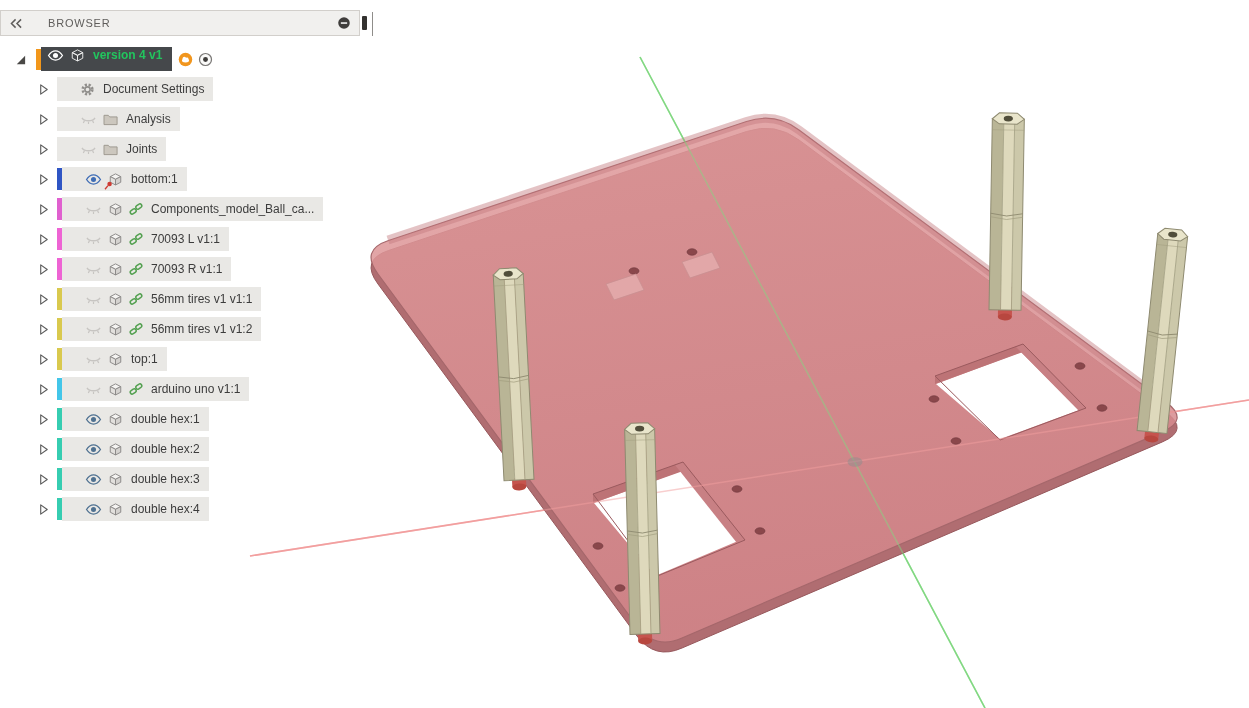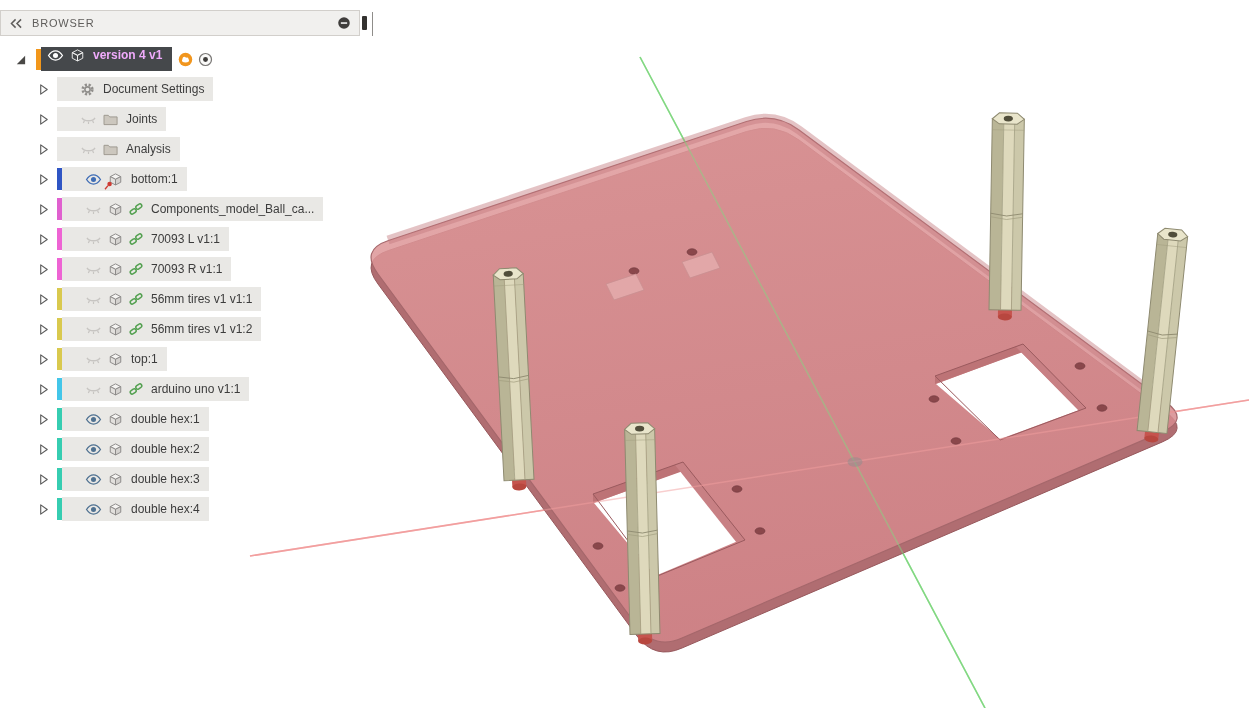--- a/index.html
+++ b/index.html
@@ -4,38 +4,38 @@
 <style>
   *{margin:0;padding:0;box-sizing:border-box}
   html,body{width:1249px;height:708px;overflow:hidden;background:#ffffff;
     font-family:"Liberation Sans",sans-serif;-webkit-font-smoothing:antialiased}
   .stage{position:relative;width:1249px;height:708px;background:#fff}
   .viewport{position:absolute;left:0;top:0}
 
   
   .browser-panel{position:absolute;left:0;top:10px;width:360px;z-index:5}
   .browser-header{height:26px;background:#f1f0ee;border:1px solid #d2cfcb;
-    display:flex;align-items:center;gap:8px;padding:0 8px}
+    display:flex;align-items:center;gap:24px;padding:0 8px}
   .browser-title{font-size:11px;letter-spacing:.8px;color:#5f5d5b}
   .header-spacer{flex:1}
   .panel-handle{position:absolute;left:362px;top:6px;width:5px;height:14px;
     background:#343230;border-radius:1px}
   .panel-divider{position:absolute;left:372px;top:2px;width:1px;height:24px;background:#8f8d8a}
 
   .tree{padding-top:8px}
   .tree-row{height:30px;display:flex;align-items:center;cursor:default}
   .tri{width:14px;height:14px;margin-left:36px;margin-right:7px;display:flex;
     align-items:center;justify-content:center;flex:none}
   .root-row .tri{margin-left:13px;margin-right:0}
   .bar{width:5px;height:22px;flex:none}
   .root-row .bar{margin-left:9px;height:21px}
   .chip{display:flex;align-items:center;gap:6px;background:#e9e8e5;height:24px;
     padding:0 9px 0 23px;font-size:12px;color:#3c3c3c;white-space:nowrap}
   .chip .lbl{margin-left:2px}
-  .chip.dark{background:#45484b;color:#f0abfc;font-weight:bold;padding:0 10px 8px 6px}
+  .chip.dark{background:#45484b;color:#22c55e;font-weight:bold;padding:0 10px 8px 6px}
   .ic{display:flex;align-items:center;position:relative;flex:none}
   .pin{position:absolute;left:-4px;bottom:-3px;display:flex}
   .badges{display:flex;align-items:center;gap:5px;margin-left:6px}
 </style>
 </head>
 <body>
 
 <div class="stage">
 
   <svg class="viewport" width="1249" height="708" viewBox="0 0 1249 708">
@@ -250,42 +250,42 @@
                 <svg width="17" height="13" viewBox="0 0 18 14">
                   <path d="M2 5.2 C4.5 9.4 13.5 9.4 16 5.2" fill="none" stroke="#c7c5c2" stroke-width="1.5"></path>
                   <path d="M4.6 8.5 L3.4 10.7 M9 9.4 L9 11.8 M13.4 8.5 L14.6 10.7" stroke="#c7c5c2" stroke-width="1.3" fill="none"></path>
                 </svg>
               </span>
               <span class="ic">
                 <svg width="15" height="13" viewBox="0 0 16 14">
                   <path d="M1 2.5 h4.6 l1.5 1.7 h8 v8.3 h-14.1 Z" fill="#ccc7be" stroke="#9c968c"></path>
                 </svg>
               </span>
-              <span class="lbl">Joints</span>
+              <span class="lbl">Analysis</span>
             </span>
           </div>
           <div class="tree-row">
             <span class="tri">
               <svg width="13" height="13" viewBox="0 0 14 14">
                 <path d="M4 2 L11 7 L4 12 Z" fill="#fdfdfd" stroke="#5a5a5a" stroke-width="1.2" stroke-linejoin="round"></path>
               </svg>
             </span>
             <span class="chip">
               <span class="ic">
                 <svg width="17" height="13" viewBox="0 0 18 14">
                   <path d="M2 5.2 C4.5 9.4 13.5 9.4 16 5.2" fill="none" stroke="#c7c5c2" stroke-width="1.5"></path>
                   <path d="M4.6 8.5 L3.4 10.7 M9 9.4 L9 11.8 M13.4 8.5 L14.6 10.7" stroke="#c7c5c2" stroke-width="1.3" fill="none"></path>
                 </svg>
               </span>
               <span class="ic">
                 <svg width="15" height="13" viewBox="0 0 16 14">
                   <path d="M1 2.5 h4.6 l1.5 1.7 h8 v8.3 h-14.1 Z" fill="#ccc7be" stroke="#9c968c"></path>
                 </svg>
               </span>
-              <span class="lbl">Analysis</span>
+              <span class="lbl">Joints</span>
             </span>
           </div>
           <div class="tree-row">
             <span class="tri">
               <svg width="13" height="13" viewBox="0 0 14 14">
                 <path d="M4 2 L11 7 L4 12 Z" fill="#fdfdfd" stroke="#5a5a5a" stroke-width="1.2" stroke-linejoin="round"></path>
               </svg>
             </span>
             <span class="bar" style="background:#2f55c4"></span>
             <span class="chip">

